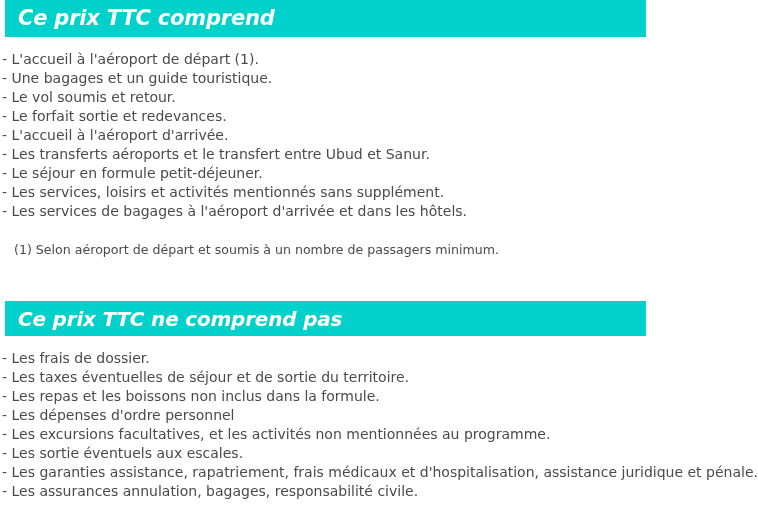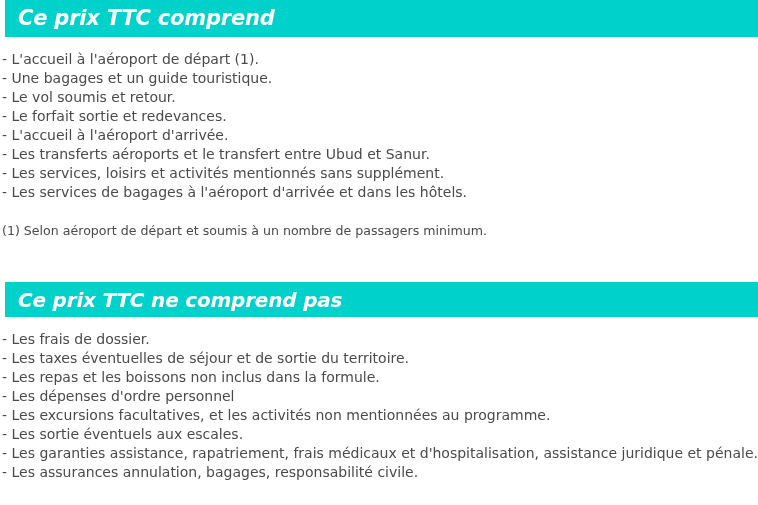--- a/index.html
+++ b/index.html
@@ -16,21 +16,21 @@
   .page {
     position: relative;
     width: 758px;
     height: 505px;
     background: #ffffff;
   }
 
   
   .section-banner {
     box-sizing: border-box;
-    width: 753px;
+    width: 641px;
     margin-left: 5px;
     background: #00d2cb;
     display: flex;
     align-items: center;
   }
   .banner-1 { height: 37px; }
   .banner-2 { height: 35px; }
 
   .banner-title {
     color: #ffffff;
@@ -61,21 +61,21 @@
     white-space: nowrap;
     padding-left: 2px;
   }
 
   .note-line {
     color: #4a4a4a;
     font-family: "DejaVu Sans", sans-serif;
     font-size: 12.6px;
     line-height: 19px;
     white-space: nowrap;
-    padding-left: 2px;
+    padding-left: 14px;
   }
 
   
   .included-body { padding-top: 13px; }
   .note-wrap { padding-top: 19px; }
   .gap-before-second { height: 42px; }
   .excluded-body { padding-top: 13px; }
 </style>
 </head>
 <body>
@@ -89,20 +89,21 @@
     </div>
 
     <div class="included-body">
       <ul class="list-block">
         <li class="list-item">- L'accueil à l'aéroport de départ (1).</li>
         <li class="list-item">- Une bagages et un guide touristique.</li>
         <li class="list-item">- Le vol soumis et retour.</li>
         <li class="list-item">- Le forfait sortie et redevances.</li>
         <li class="list-item">- L'accueil à l'aéroport d'arrivée.</li>
         <li class="list-item">- Les transferts aéroports et le transfert entre Ubud et Sanur.</li>
+        <li class="list-item">- Le séjour en formule petit-déjeuner.</li>
         <li class="list-item">- Les services, loisirs et activités mentionnés sans supplément.</li>
         <li class="list-item">- Les services de bagages à l'aéroport d'arrivée et dans les hôtels.</li>
       </ul>
 
       <div class="note-wrap">
         <div class="note-line">(1) Selon aéroport de départ et soumis à un nombre de passagers minimum.</div>
       </div>
     </div>
 
   </section>

